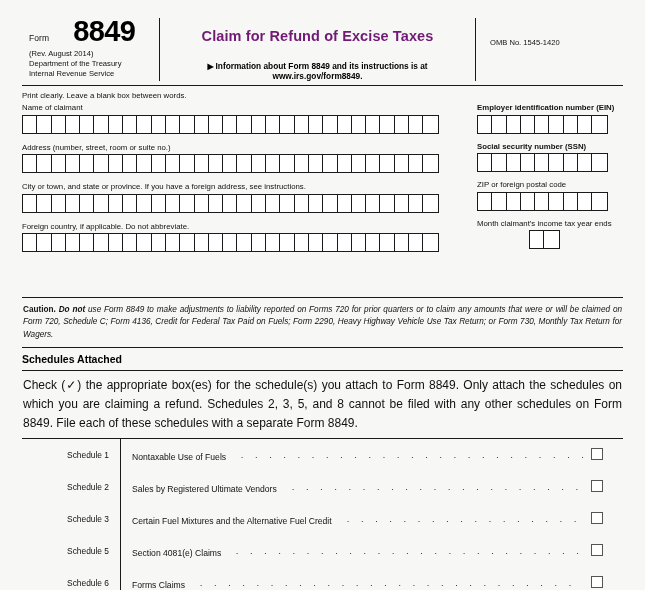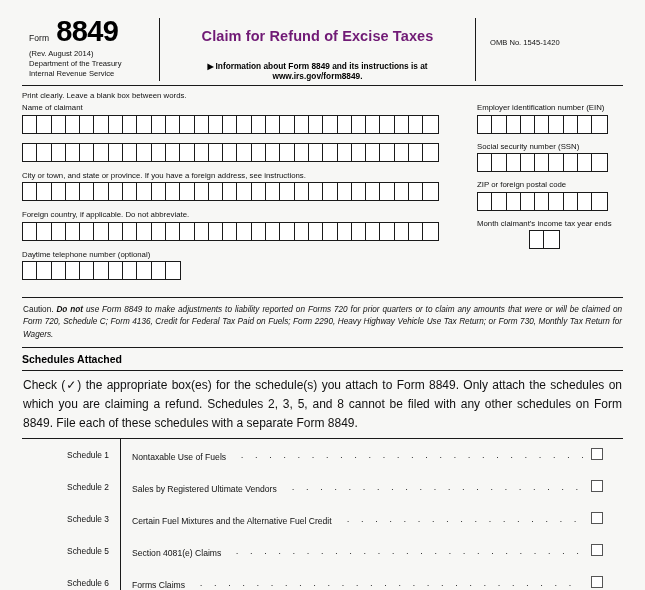--- a/index.html
+++ b/index.html
@@ -34,21 +34,21 @@
   }
   .hdr-left {
     width: 138px;
     padding-right: 6px;
     border-right: 1.4px solid #1a1a1a;
     box-sizing: border-box;
   }
   .form-line {
     display: flex;
     align-items: flex-end;
-    gap: 7px;
+    gap: 24px;
     padding-left: 7px;
   }
   .form-word {
     font-size: 8.5px;
     color: #111;
     padding-bottom: 3px;
     letter-spacing: .1px;
   }
   .form-num {
     font-size: 29px;
@@ -116,21 +116,21 @@
   }
   .col-left { position: absolute; left: 0; top: 0; width: 445px; }
   .col-right { position: absolute; left: 455px; top: 0; width: 146px; }
 
   .fld-label {
     font-size: 7.8px;
     color: #111;
     margin-bottom: 2.5px;
     white-space: nowrap;
   }
-  .fld-label.bold { font-weight: normal; }
+  .fld-label.bold { font-weight: bold; }
 
   .boxrow {
     display: flex;
     border: 1.3px solid #1a1a1a;
     box-sizing: content-box;
     background: #fff;
     width: max-content;
   }
   .boxrow .cell {
     width: 14.3px;
@@ -151,21 +151,21 @@
     margin-top: 1px;
   }
   .caution {
     font-size: 8.2px;
     font-style: italic;
     color: #111;
     line-height: 1.52;
     padding: 6px 1px 6px 1px;
     text-align: justify;
   }
-  .caution b { font-weight: normal; font-style: normal; }
+  .caution b { font-weight: bold; font-style: normal; }
   .caution .bi { font-weight: bold; font-style: italic; margin-top: 22px; }
 
   
   .sched-head {
     text-align: left;
     font-size: 10.5px;
     font-weight: bold;
     color: #000;
     padding: 5px 0 5px 0;
     border-top: 1.6px solid #1a1a1a;
@@ -297,20 +297,21 @@
                 <div class="cell"></div>
                 <div class="cell"></div>
                 <div class="cell"></div>
                 <div class="cell"></div>
                 <div class="cell"></div>
                 <div class="cell"></div>
               </div>
             </div>
           </div>
           <div class="grp">
+            <div class="fld-label">Address (number, street, room or suite no.)</div>
             <div>
               <div class="boxrow">
                 <div class="cell"></div>
                 <div class="cell"></div>
                 <div class="cell"></div>
                 <div class="cell"></div>
                 <div class="cell"></div>
                 <div class="cell"></div>
                 <div class="cell"></div>
                 <div class="cell"></div>
@@ -389,38 +390,20 @@
                 <div class="cell"></div>
                 <div class="cell"></div>
                 <div class="cell"></div>
                 <div class="cell"></div>
                 <div class="cell"></div>
                 <div class="cell"></div>
                 <div class="cell"></div>
                 <div class="cell"></div>
                 <div class="cell"></div>
                 <div class="cell"></div>
-                <div class="cell"></div>
-                <div class="cell"></div>
-                <div class="cell"></div>
-                <div class="cell"></div>
-                <div class="cell"></div>
-                <div class="cell"></div>
-                <div class="cell"></div>
-                <div class="cell"></div>
-                <div class="cell"></div>
-                <div class="cell"></div>
-                <div class="cell"></div>
-              </div>
-            </div>
-          </div>
-          <div class="grp">
-            <div class="fld-label">Daytime telephone number (optional)</div>
-            <div>
-              <div class="boxrow">
                 <div class="cell"></div>
                 <div class="cell"></div>
                 <div class="cell"></div>
                 <div class="cell"></div>
                 <div class="cell"></div>
                 <div class="cell"></div>
                 <div class="cell"></div>
                 <div class="cell"></div>
                 <div class="cell"></div>
                 <div class="cell"></div>

